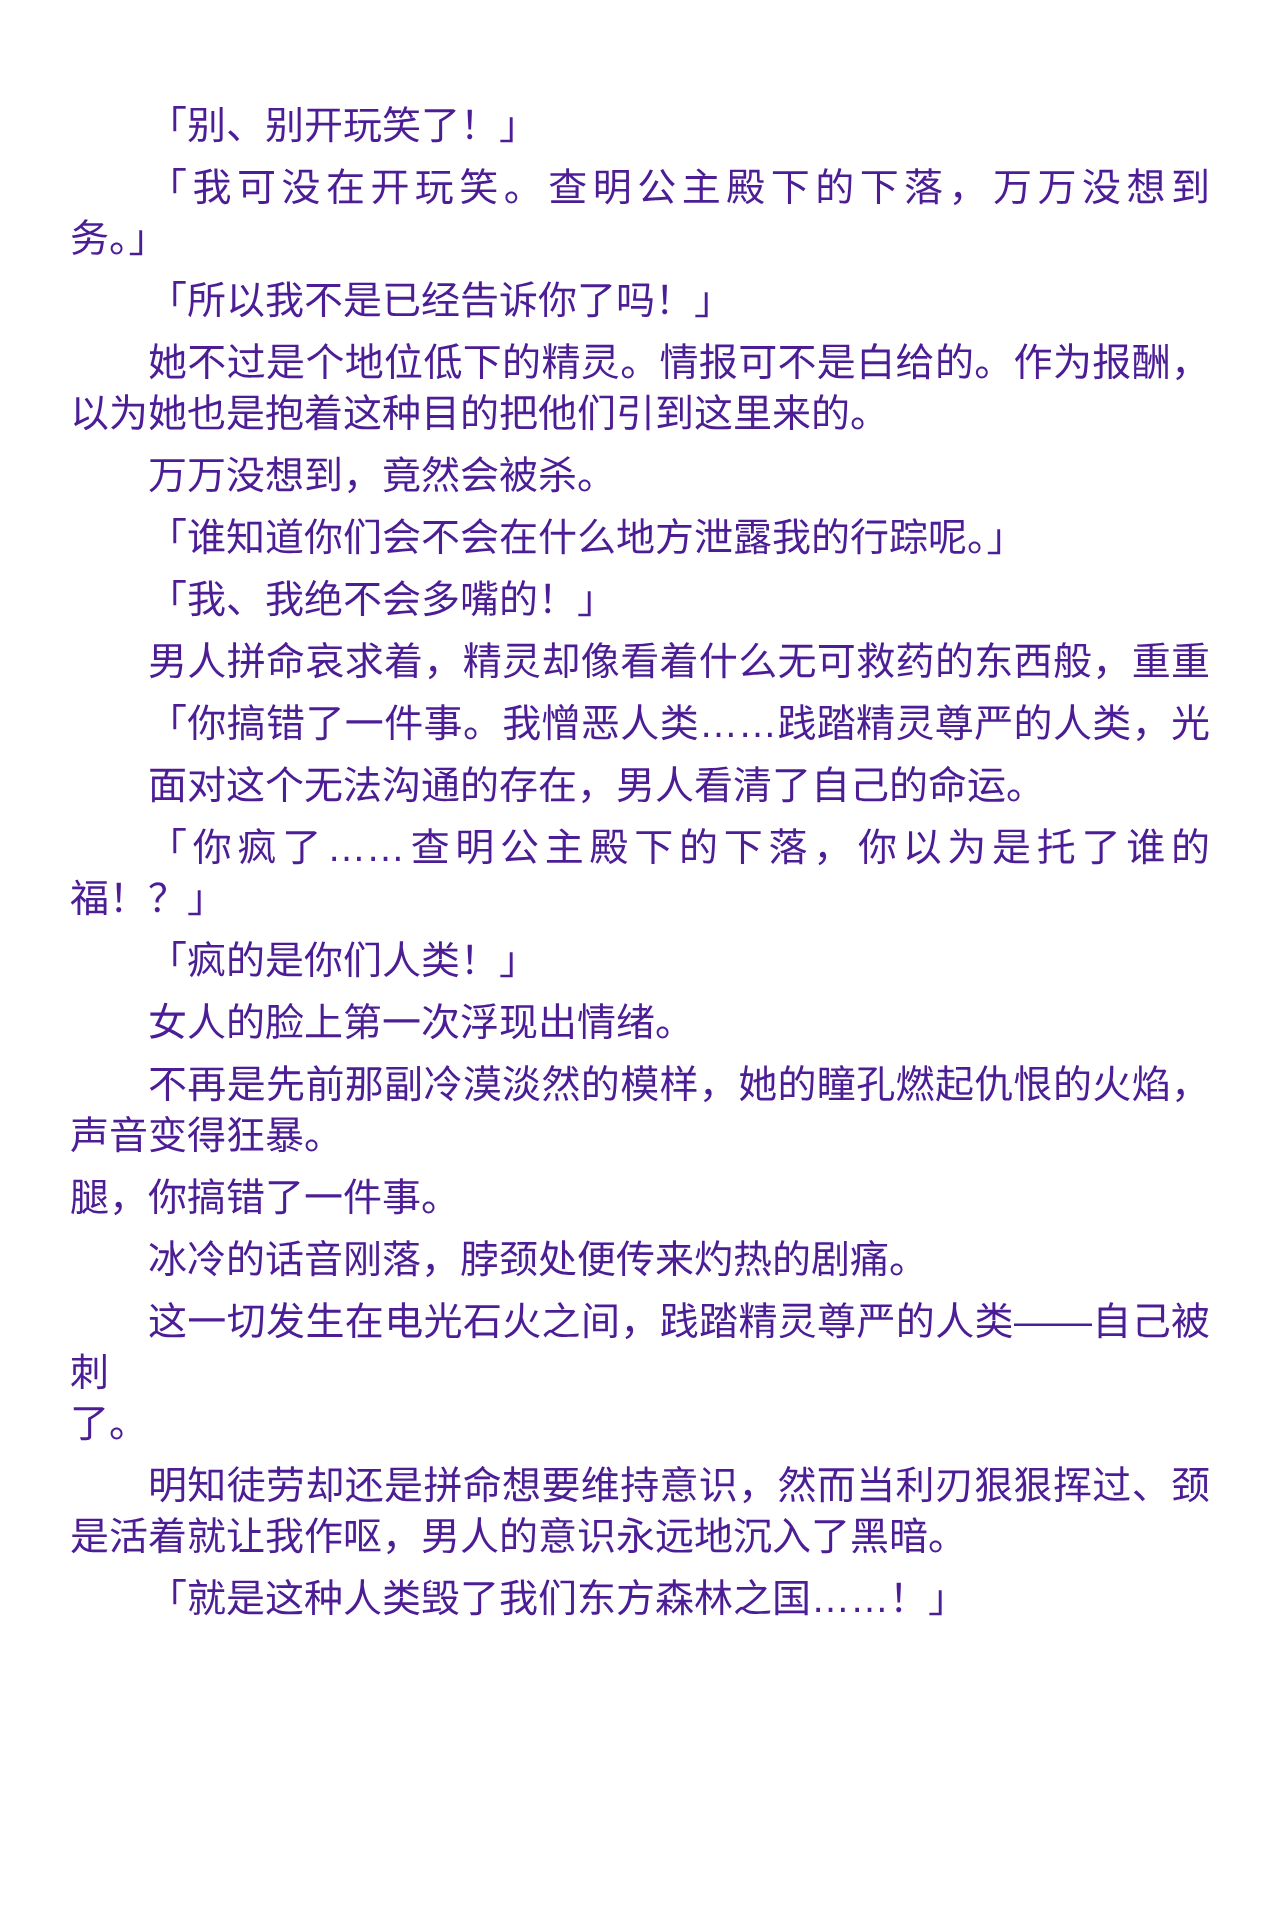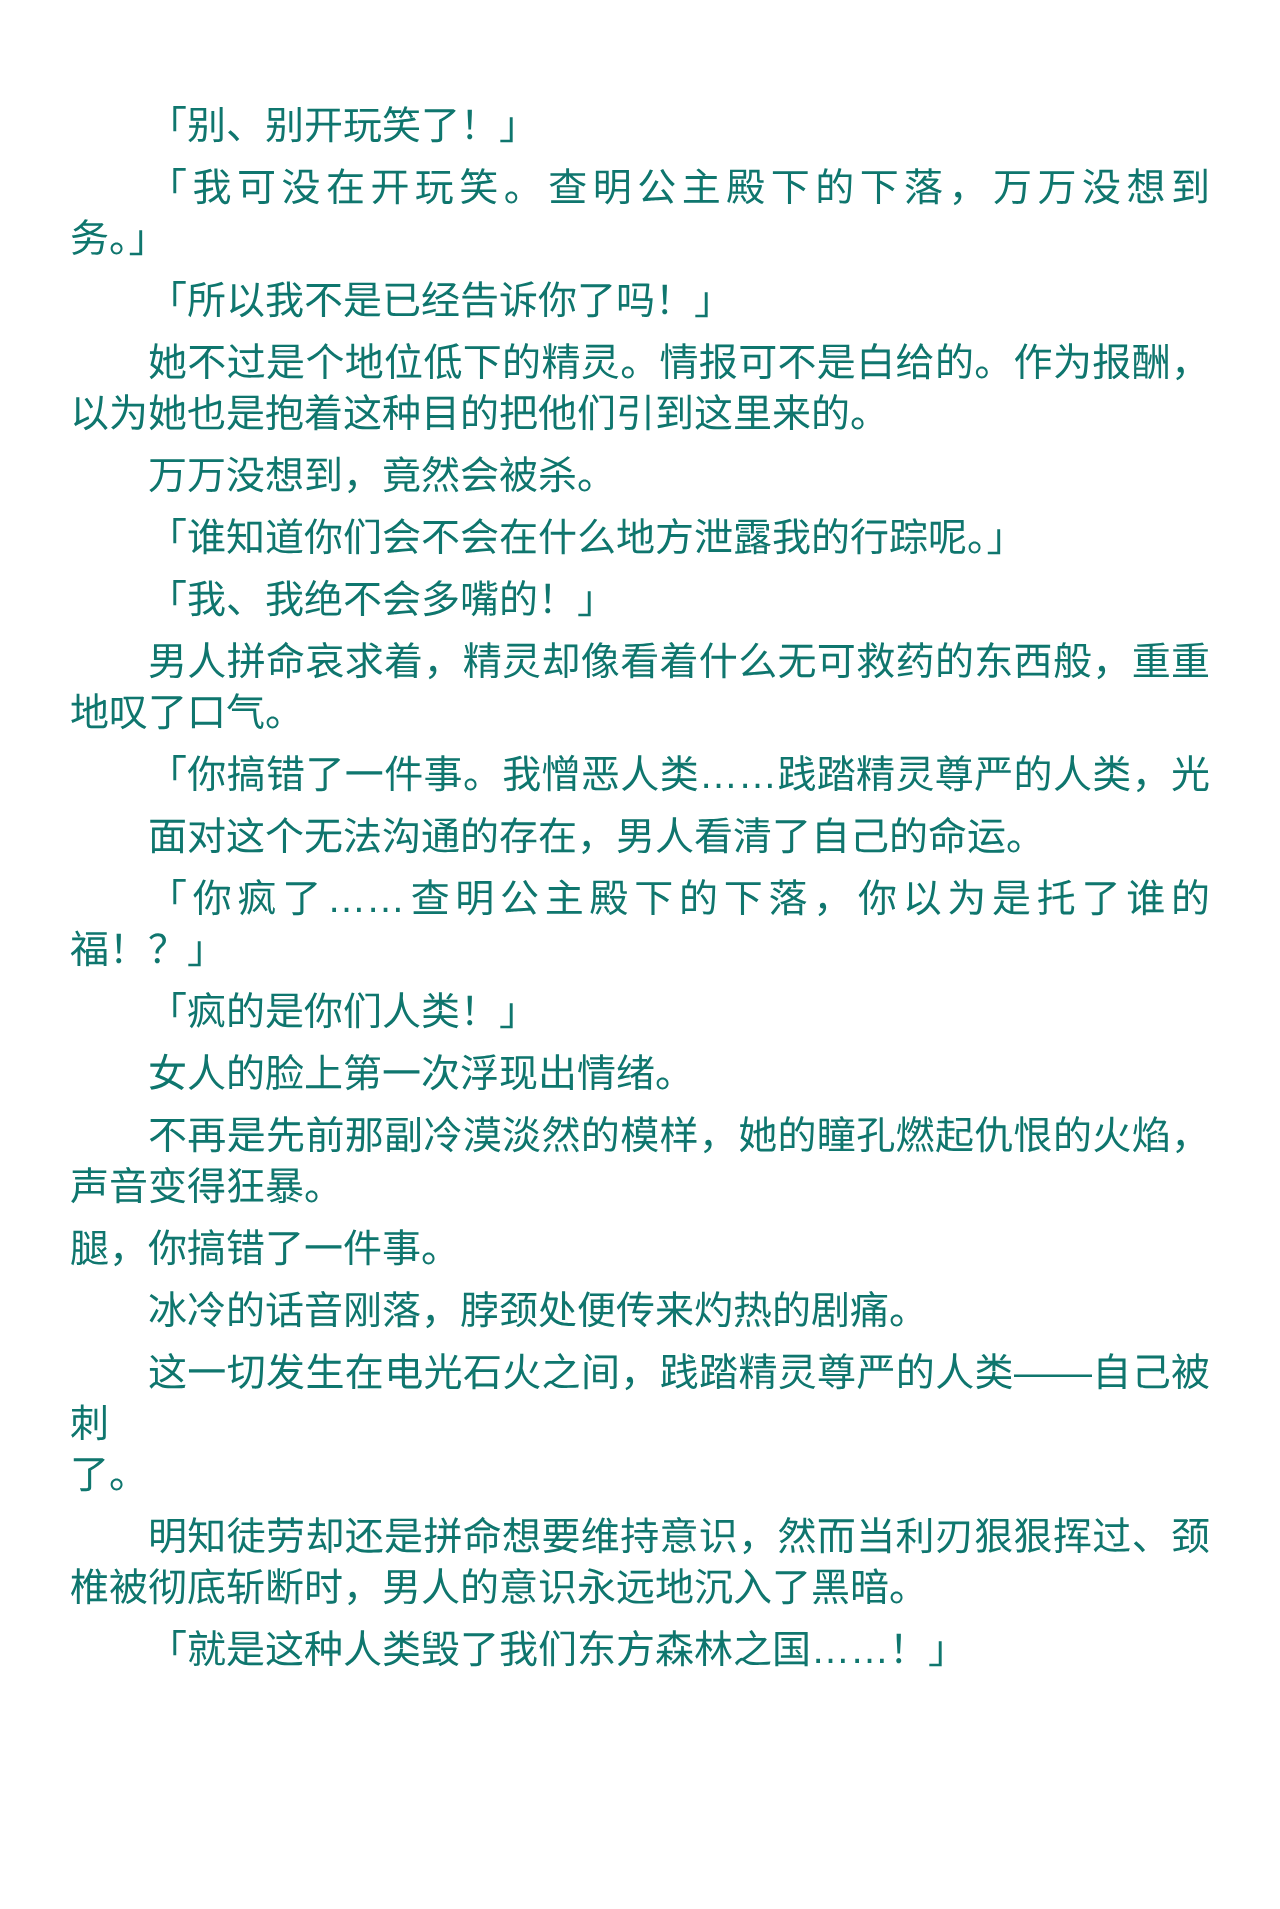--- a/index.html
+++ b/index.html
@@ -11,21 +11,21 @@
     width: 1280px;
     height: 1909px;
     overflow: hidden;
   }
   .page {
     box-sizing: border-box;
     width: 1280px;
     height: 1909px;
     padding: 100px 70px 0 70px;
     background: #ffffff;
-    color: #0f766e;
+    color: #4c1d95;
     font-family: "Liberation Sans", "DejaVu Sans", sans-serif;
     font-size: 39px;
     line-height: 51px;
     font-weight: 400;
   }
   .para {
     margin: 0 0 11px 0;
     padding: 0;
   }
   .line {
@@ -64,21 +64,20 @@
         <span class="line first-line last-line">万万没想到，竟然会被杀。</span>
       </div>
       <div class="para">
         <span class="line first-line last-line">「谁知道你们会不会在什么地方泄露我的行踪呢。」</span>
       </div>
       <div class="para">
         <span class="line first-line last-line">「我、我绝不会多嘴的！」</span>
       </div>
       <div class="para">
         <span class="line first-line">男人拼命哀求着，精灵却像看着什么无可救药的东西般，重重</span>
-        <span class="line last-line">地叹了口气。</span>
       </div>
       <div class="para">
         <span class="line first-line">「你搞错了一件事。我憎恶人类……践踏精灵尊严的人类，光</span>
       </div>
       <div class="para">
         <span class="line first-line last-line">面对这个无法沟通的存在，男人看清了自己的命运。</span>
       </div>
       <div class="para">
         <span class="line first-line">「你疯了……查明公主殿下的下落，你以为是托了谁的</span>
         <span class="line last-line">福！？」</span>
@@ -98,19 +97,19 @@
       </div>
       <div class="para">
         <span class="line first-line last-line">冰冷的话音刚落，脖颈处便传来灼热的剧痛。</span>
       </div>
       <div class="para">
         <span class="line first-line">这一切发生在电光石火之间，践踏精灵尊严的人类——自己被刺</span>
         <span class="line last-line">了。</span>
       </div>
       <div class="para">
         <span class="line first-line">明知徒劳却还是拼命想要维持意识，然而当利刃狠狠挥过、颈</span>
-        <span class="line last-line">椎被彻底斩断时，男人的意识永远地沉入了黑暗。</span>
+        <span class="line last-line">是活着就让我作呕，男人的意识永远地沉入了黑暗。</span>
       </div>
       <div class="para">
         <span class="line first-line last-line">「就是这种人类毁了我们东方森林之国……！」</span>
       </div>
     </div>
 </main>
 
 </body></html>

